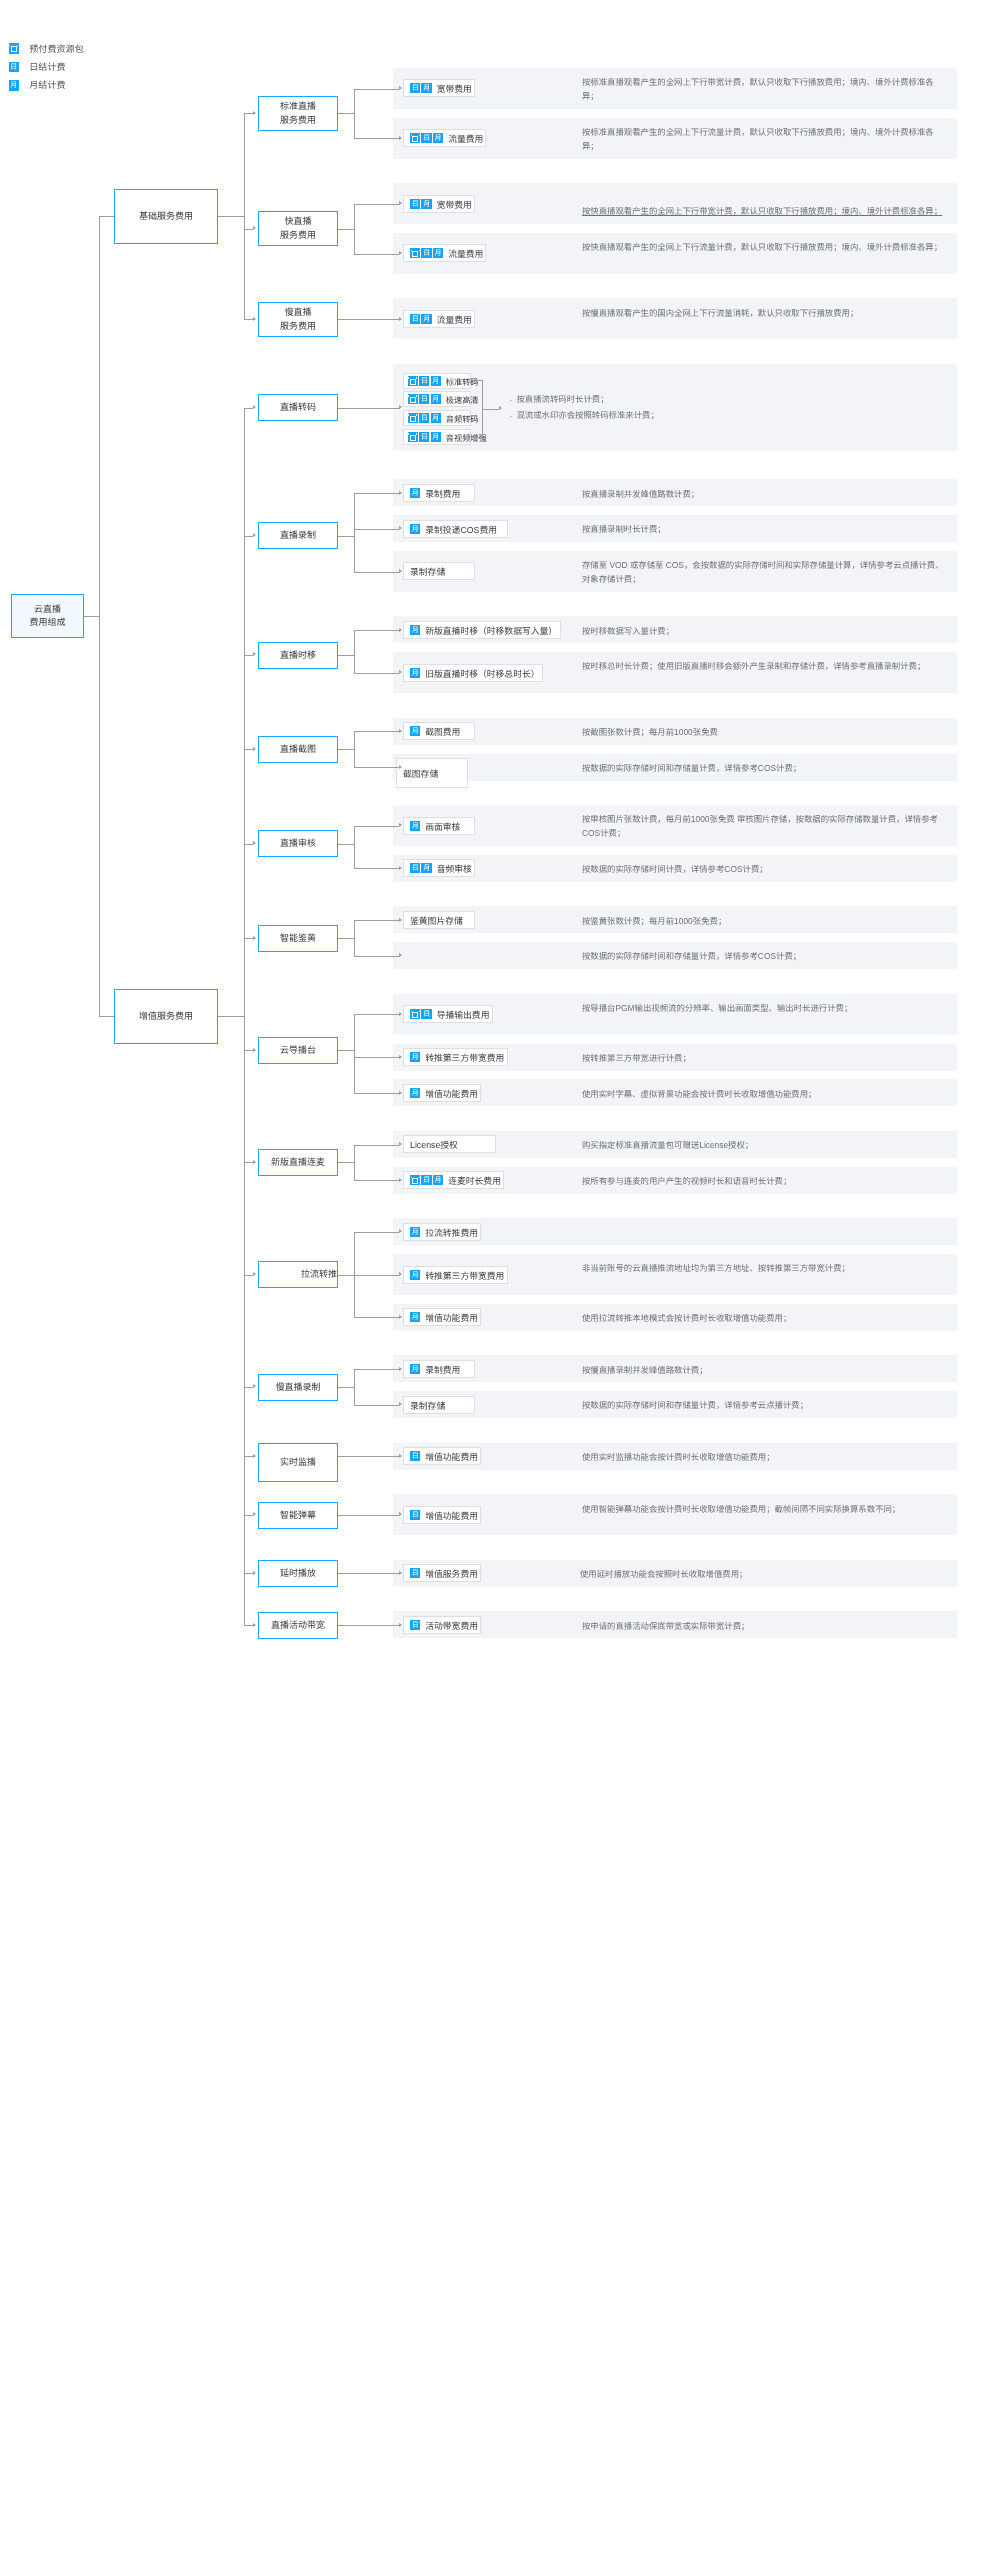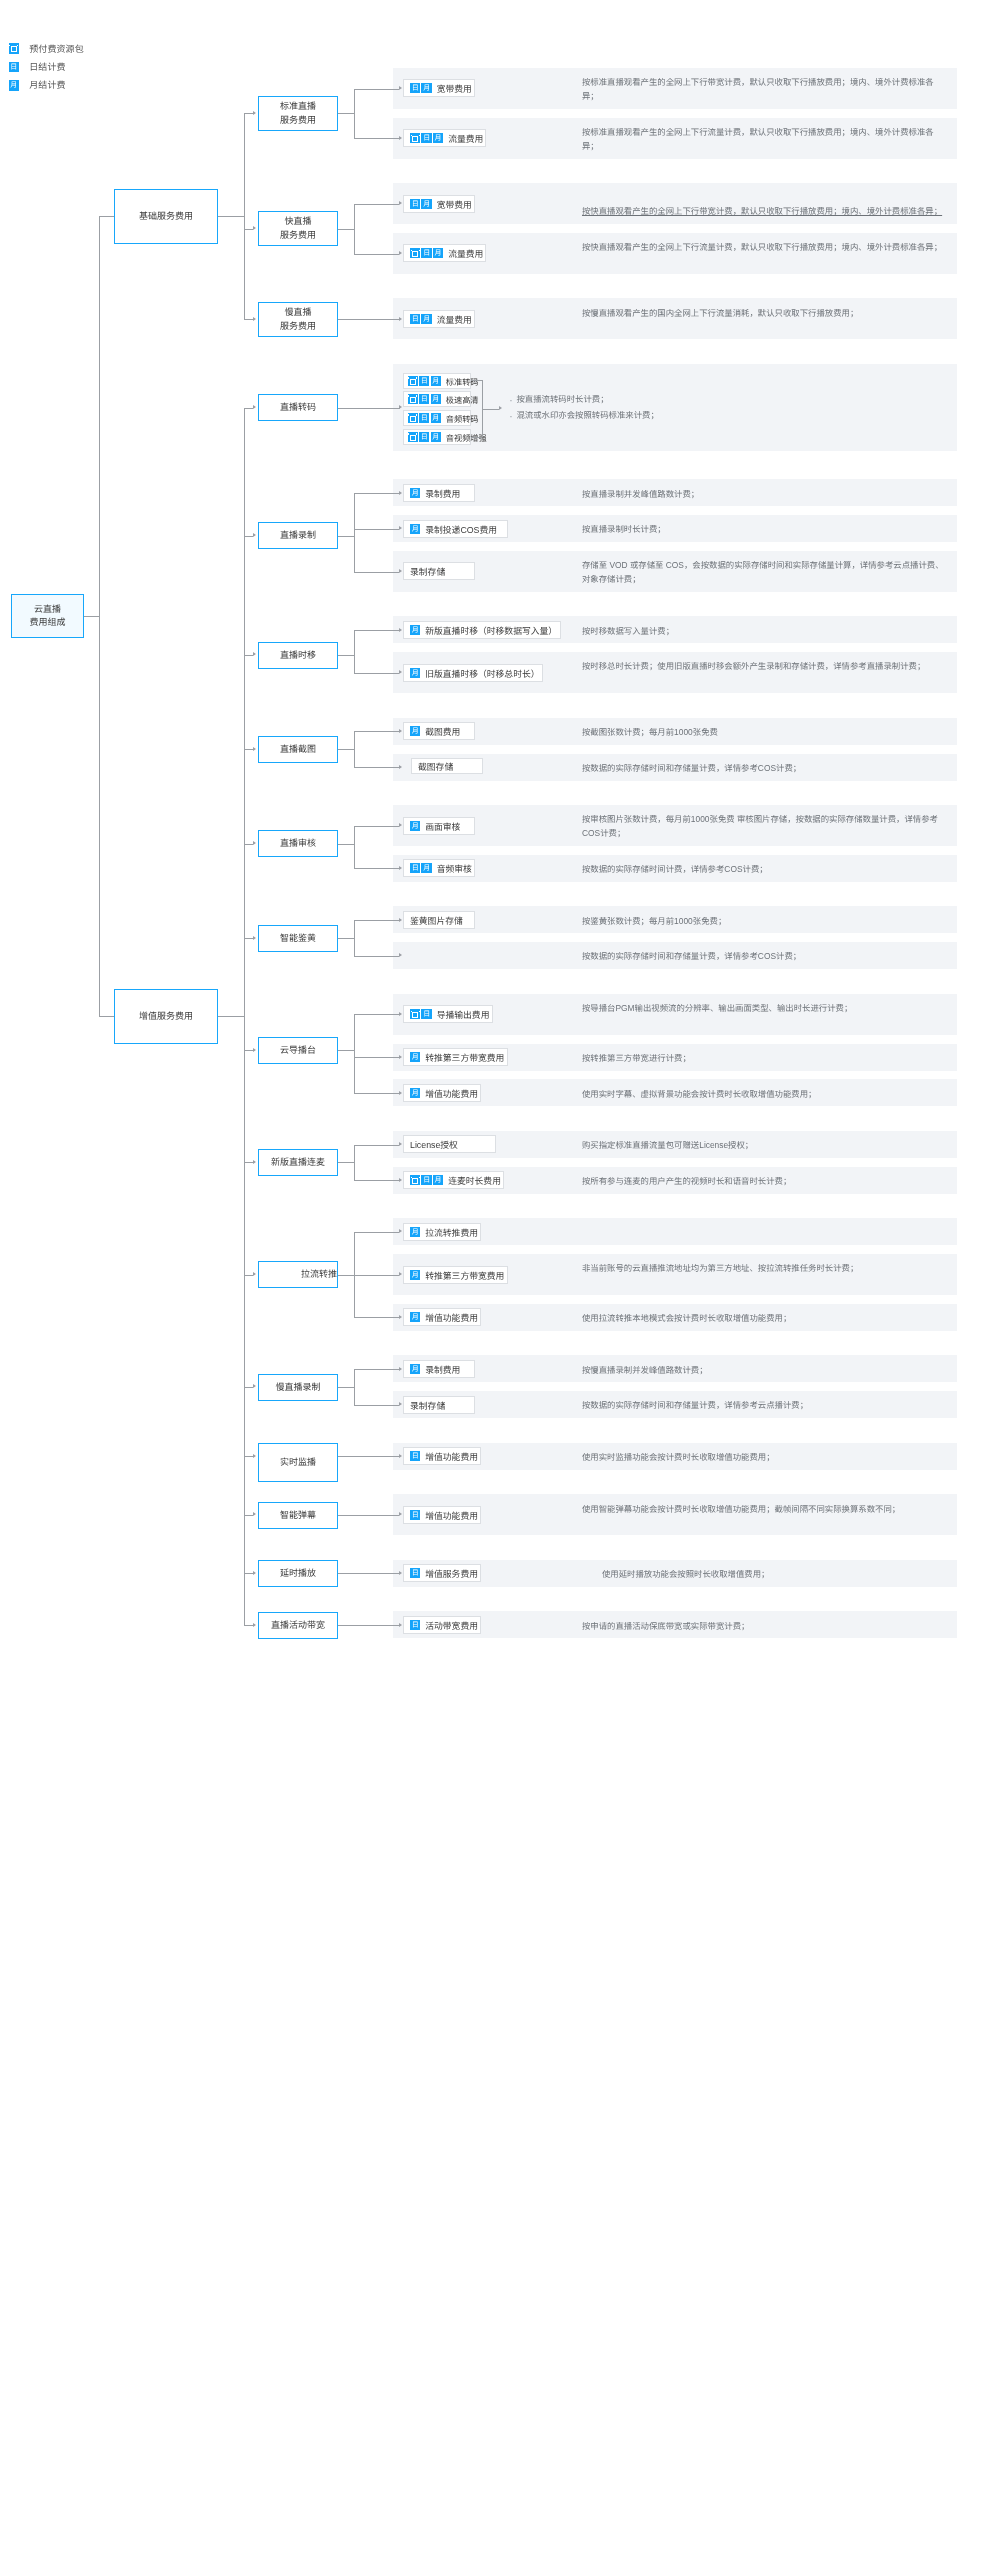--- a/index.html
+++ b/index.html
@@ -225,21 +225,21 @@
       <div class="node blue" style="left: 258px; top: 736px; width: 80px; height: 27px; flex-direction: column;">
         <span>直播截图</span>
       </div>
       <div class="strip" style="left: 393px; top: 718px; width: 564px; height: 27px;"></div>
       <div class="leafbox" style="left: 403px; top: 722px; width: 72px; height: 18px;">
         <span class="badge-group"><span class="badge">月</span></span>
         <span>截图费用</span>
       </div>
       <div class="desc" style="left: 582px; top: 725px; width: 364px;">按截图张数计费；每月前1000张免费</div>
       <div class="strip" style="left: 393px; top: 754px; width: 564px; height: 27px;"></div>
-      <div class="leafbox" style="left: 411px; top: 758px; width: 72px; height: 16px;">
+      <div class="leafbox" style="left: 396px; top: 758px; width: 72px; height: 30px;">
         <span>截图存储</span>
       </div>
       <div class="desc" style="left: 582px; top: 761px; width: 364px;">按数据的实际存储时间和存储量计费，详情参考COS计费；</div>
       <div class="ln lnh" style="left: 338px; top: 749px; width: 16px;"></div>
       <div class="ln lnv" style="left: 354px; top: 731px; height: 36px;"></div>
       <div class="ln lnh" style="left: 354px; top: 731px; width: 45px;"></div>
       <div class="arrow" style="left: 399px; top: 729px;"></div>
       <div class="ln lnh" style="left: 354px; top: 767px; width: 45px;"></div>
       <div class="arrow" style="left: 399px; top: 765px;"></div>
       <div class="node blue" style="left: 258px; top: 830px; width: 80px; height: 27px; flex-direction: column;">
@@ -339,21 +339,21 @@
       <div class="leafbox" style="left: 403px; top: 1223px; width: 78px; height: 18px;">
         <span class="badge-group"><span class="badge">月</span></span>
         <span>拉流转推费用</span>
       </div>
       <div class="desc" style="left: 582px; top: 1226px; width: 364px; margin-top: 28px;">按拉流转推任务时长计费；</div>
       <div class="strip" style="left: 393px; top: 1254px; width: 564px; height: 41px;"></div>
       <div class="leafbox" style="left: 403px; top: 1266px; width: 105px; height: 18px;">
         <span class="badge-group"><span class="badge">月</span></span>
         <span>转推第三方带宽费用</span>
       </div>
-      <div class="desc" style="left: 582px; top: 1261px; width: 364px;">非当前账号的云直播推流地址均为第三方地址、按拉流转推任务时长计费；</div>
+      <div class="desc" style="left: 582px; top: 1261px; width: 364px;">非当前账号的云直播推流地址均为第三方地址、按转推第三方带宽计费；</div>
       <div class="strip" style="left: 393px; top: 1304px; width: 564px; height: 27px;"></div>
       <div class="leafbox" style="left: 403px; top: 1308px; width: 78px; height: 18px;">
         <span class="badge-group"><span class="badge">月</span></span>
         <span>增值功能费用</span>
       </div>
       <div class="desc" style="left: 582px; top: 1311px; width: 364px;">使用拉流转推本地模式会按计费时长收取增值功能费用；</div>
       <div class="ln lnh" style="left: 338px; top: 1275px; width: 16px;"></div>
       <div class="ln lnv" style="left: 354px; top: 1232px; height: 86px;"></div>
       <div class="ln lnh" style="left: 354px; top: 1232px; width: 45px;"></div>
       <div class="arrow" style="left: 399px; top: 1229px;"></div>
@@ -404,21 +404,21 @@
       <div class="ln lnh" style="left: 338px; top: 1515px; width: 61px;"></div>
       <div class="arrow" style="left: 399px; top: 1512px;"></div>
       <div class="node blue" style="left: 258px; top: 1560px; width: 80px; height: 27px; flex-direction: column;">
         <span>延时播放</span>
       </div>
       <div class="strip" style="left: 393px; top: 1560px; width: 564px; height: 27px;"></div>
       <div class="leafbox" style="left: 403px; top: 1564px; width: 78px; height: 18px;">
         <span class="badge-group"><span class="badge">日</span></span>
         <span>增值服务费用</span>
       </div>
-      <div class="desc" style="left: 602px; top: 1567px; width: 364px;">使用延时播放功能会按照时长收取增值费用；</div>
+      <div class="desc" style="left: 580px; top: 1567px; width: 364px;">使用延时播放功能会按照时长收取增值费用；</div>
       <div class="ln lnh" style="left: 338px; top: 1573px; width: 61px;"></div>
       <div class="arrow" style="left: 399px; top: 1571px;"></div>
       <div class="node blue" style="left: 258px; top: 1612px; width: 80px; height: 27px; flex-direction: column;">
         <span>直播活动带宽</span>
       </div>
       <div class="strip" style="left: 393px; top: 1611px; width: 564px; height: 27px;"></div>
       <div class="leafbox" style="left: 403px; top: 1616px; width: 78px; height: 18px;">
         <span class="badge-group"><span class="badge">日</span></span>
         <span>活动带宽费用</span>
       </div>

